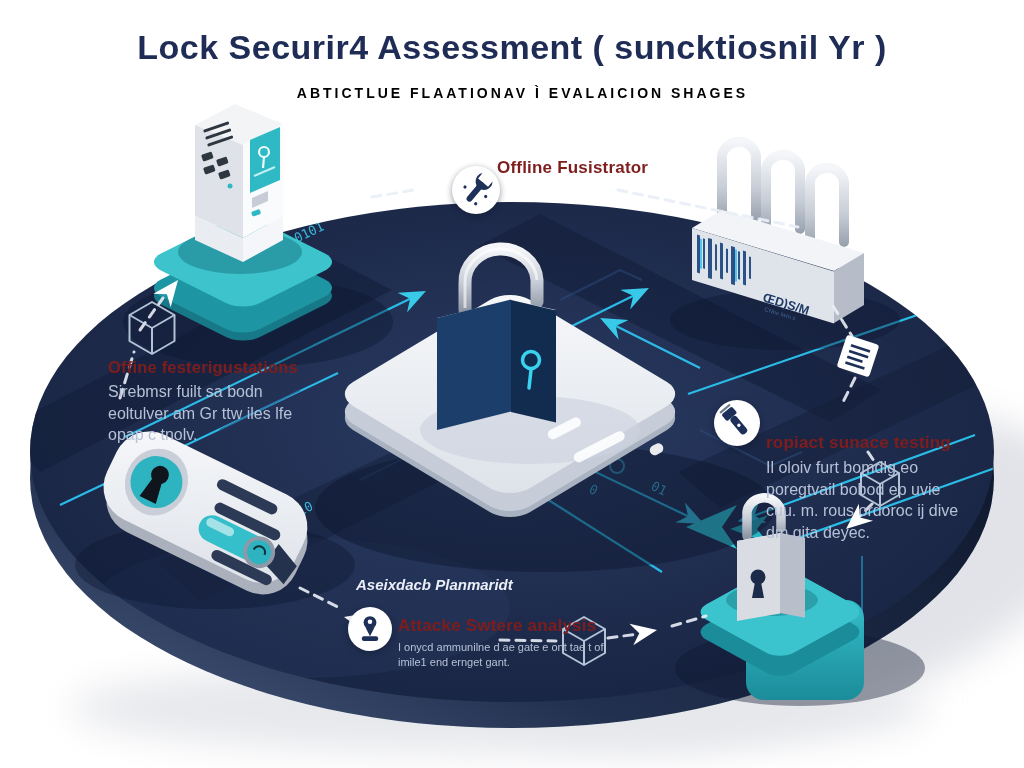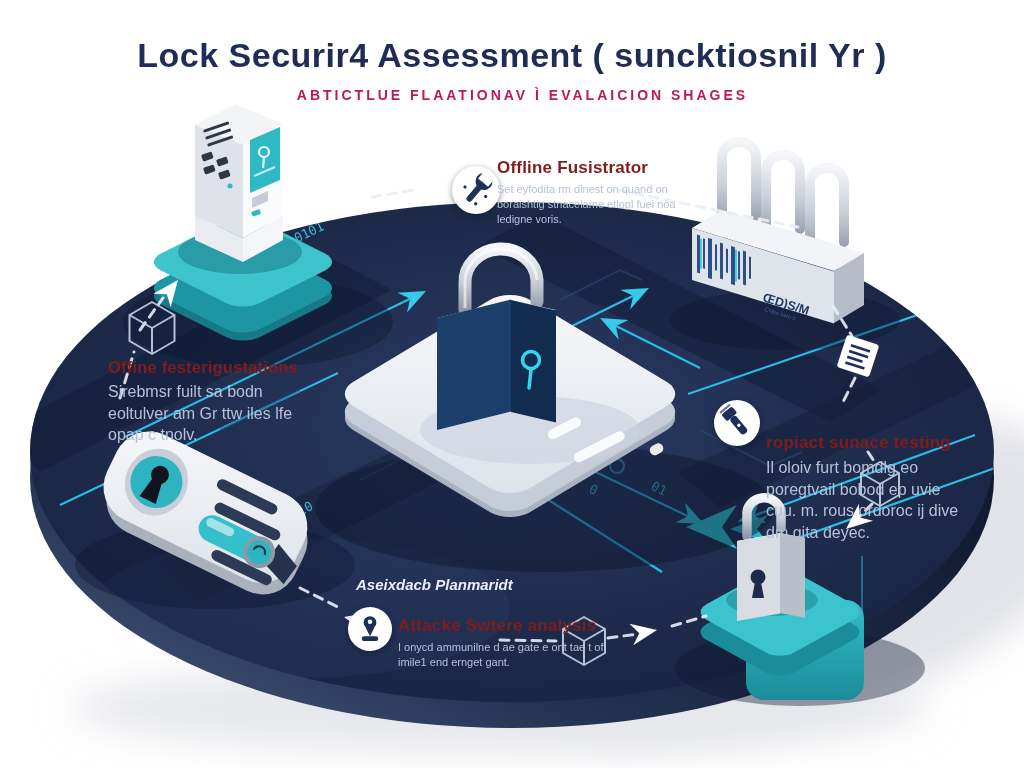--- a/index.html
+++ b/index.html
@@ -1,21 +1,21 @@
 <!DOCTYPE html>
 <html><head>
 <meta charset="utf-8">
 <style>
   html,body{margin:0;padding:0;background:#fff;}
   .stage{position:relative;width:1024px;height:768px;overflow:hidden;background:#ffffff;
          font-family:"Liberation Sans","DejaVu Sans",sans-serif;}
   .scene{position:absolute;left:0;top:0;width:1024px;height:768px;}
   .hdr{position:absolute;left:0;top:24px;width:1024px;text-align:center;z-index:5;}
-  .hdr h1{margin:12px;font-size:34px;font-weight:bold;color:#1f2c55;letter-spacing:.5px;}
-  .hdr .sub{margin-top:8px;font-size:14px;color:#be185d;letter-spacing:3px;font-weight:bold;padding-left:21px;}
+  .hdr h1{margin:4px;font-size:34px;font-weight:bold;color:#1f2c55;letter-spacing:.5px;}
+  .hdr .sub{margin-top:18px;font-size:14px;color:#000000;letter-spacing:3px;font-weight:bold;padding-left:21px;}
   .callout{position:absolute;z-index:6;color:#fff;}
   .callout h3{margin:0 0 4px 0;font-size:17px;font-weight:bold;color:#7f1d1d;letter-spacing:.2px;}
   .callout p{margin:0;font-size:11px;line-height:1.35;color:#b6c1d6;}
   .kicker{position:absolute;z-index:6;font-size:15px;font-weight:bold;color:#e9eef7;font-style:italic;}
   .icon-circle{position:absolute;z-index:6;background:#fff;border-radius:50%;
                display:flex;align-items:center;justify-content:center;
                box-shadow:0 2px 6px rgba(10,20,40,.45);}
   .ic-top{left:452px;top:166px;width:48px;height:48px;}
   .ic-right{left:714px;top:400px;width:46px;height:46px;}
   .ic-bottom{left:348px;top:607px;width:44px;height:44px;}
@@ -333,21 +333,20 @@
       <rect x="-3" y="-11" width="6" height="24" rx="3"></rect>
       <rect x="-2.6" y="-24" width="5.2" height="8" fill="#ffffff"></rect>
       <circle cx="-11" cy="4" r="1.6"></circle>
           <circle cx="11" cy="-2" r="1.6"></circle>
           <circle cx="8" cy="10" r="1.6"></circle>
     </g>
   </svg>
 </div>
 <div class="callout co-top">
   <h3>Offline Fusistrator</h3>
-  <p>Set eyfodita rm dinest on quand on boraishtig stnacelame etlopl fuei noa ledigne voris.</p>
 </div>
 
 <div class="callout co-left">
   <h3>Offine festerigustations</h3>
   <p>Sirebmsr fuilt sa bodn eoltulver am Gr ttw iles lfe opap c tnolv.</p>
 </div>
 
 <div class="icon-circle ic-right">
   <svg width="46" height="46" viewBox="0 0 48 48">
     <g fill="#1d3058" transform="translate(24,24) rotate(-40)">

